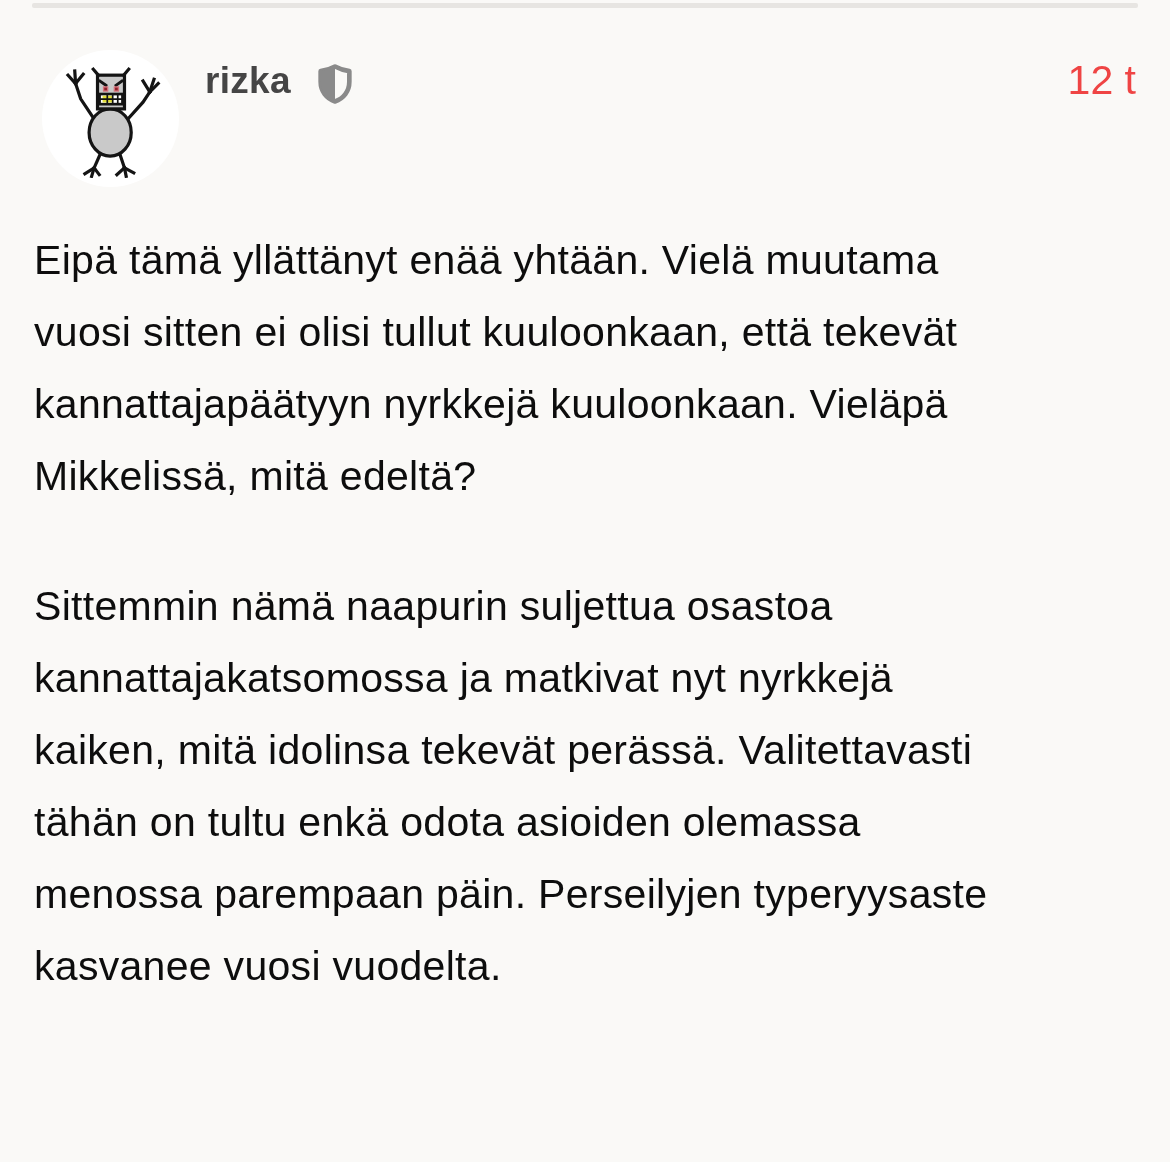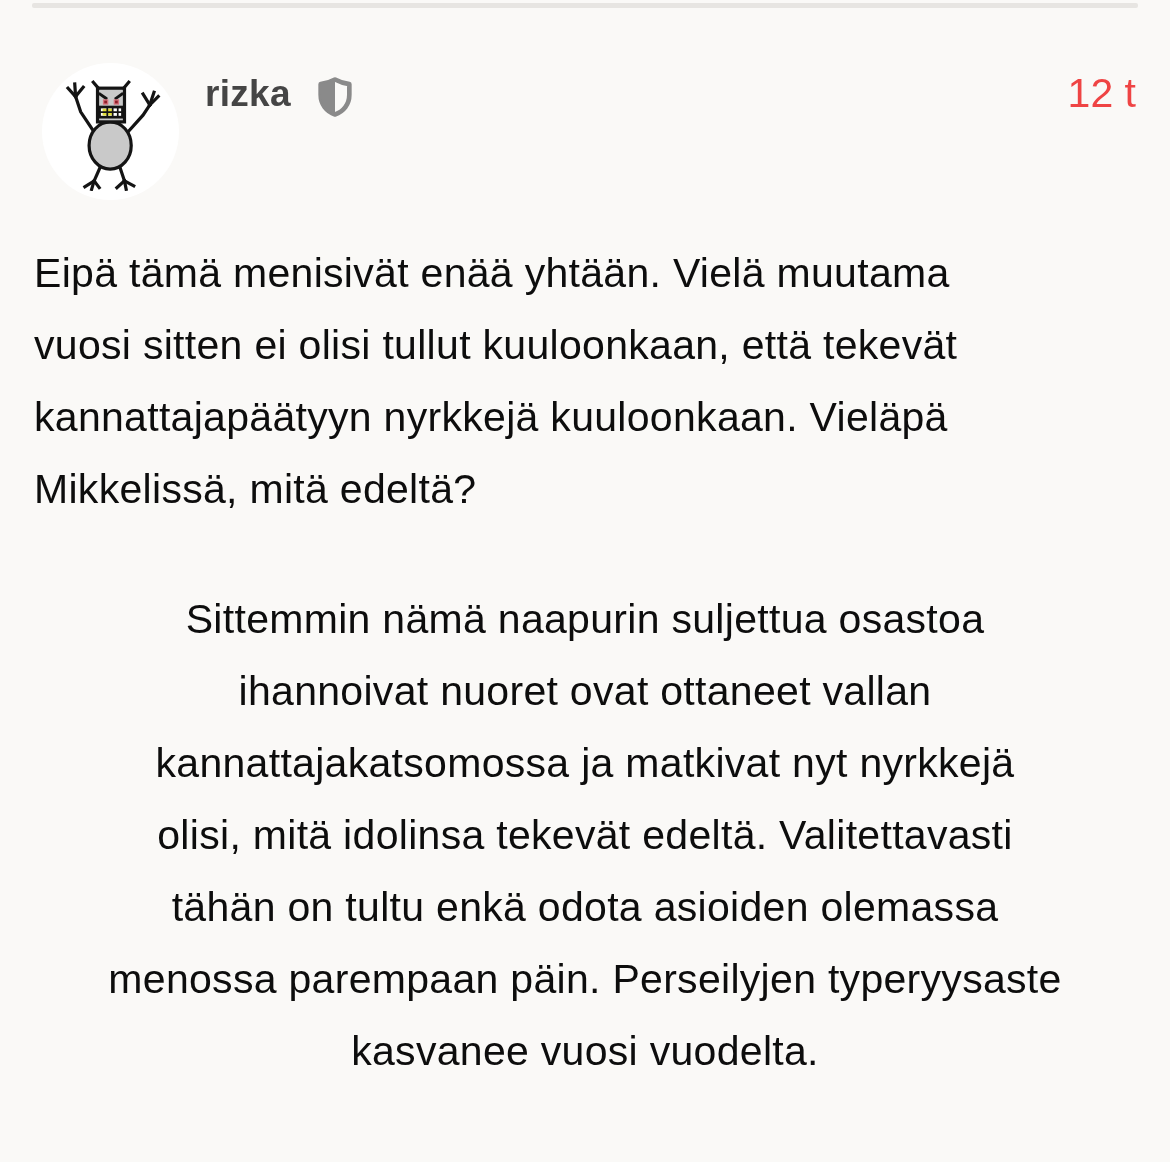--- a/index.html
+++ b/index.html
@@ -16,21 +16,21 @@
   .divider {
     height: 5px;
     background: #e7e5e2;
     margin: 3px 32px 0 32px;
     border-radius: 2px;
   }
   .post-header {
     display: flex;
     align-items: flex-start;
     padding: 0 34px;
-    margin-top: 55px;
+    margin-top: 42px;
   }
   .avatar {
     width: 137px;
     height: 137px;
     border-radius: 50%;
     background: #ffffff;
     margin-left: 8px;
     flex: 0 0 auto;
     display: flex;
     align-items: center;
@@ -67,21 +67,20 @@
   .comment-body {
     margin-top: 37px;
     padding: 0 34px;
     font-size: 41px;
     line-height: 72px;
     color: #0d0d0d;
     letter-spacing: 0.3px;
   }
   .paragraph + .paragraph {
     margin-top: 58px;
-    text-align: center;
   }
   .text-line {
     white-space: nowrap;
   }
 </style>
 </head>
 <body>
 
 <div class="divider"></div>
 
@@ -145,27 +144,26 @@
     <path d="M12 2 C9.2 3.5 6.3 4.4 3.4 4.8 L3.4 11.2 C3.4 16.9 6.9 21.4 12 23 C17.1 21.4 20.6 16.9 20.6 11.2 L20.6 4.8 C17.7 4.4 14.8 3.5 12 2 Z" fill="#8a8a8a" clip-path="url(#left-half)"></path>
   </svg>
 
   <div class="spacer"></div>
 
   <div class="timestamp">12 t</div>
 </div>
 
 <div class="comment-body">
   <div class="paragraph">
-    <div class="text-line">Eipä tämä menisivät enää yhtään. Vielä muutama</div>
+    <div class="text-line">Eipä tämä yllättänyt enää yhtään. Vielä muutama</div>
     <div class="text-line">vuosi sitten ei olisi tullut kuuloonkaan, että tekevät</div>
     <div class="text-line">kannattajapäätyyn nyrkkejä kuuloonkaan. Vieläpä</div>
     <div class="text-line">Mikkelissä, mitä edeltä?</div>
   </div>
   <div class="paragraph">
     <div class="text-line">Sittemmin nämä naapurin suljettua osastoa</div>
-    <div class="text-line">ihannoivat nuoret ovat ottaneet vallan</div>
     <div class="text-line">kannattajakatsomossa ja matkivat nyt nyrkkejä</div>
-    <div class="text-line">olisi, mitä idolinsa tekevät edeltä. Valitettavasti</div>
+    <div class="text-line">kaiken, mitä idolinsa tekevät perässä. Valitettavasti</div>
     <div class="text-line">tähän on tultu enkä odota asioiden olemassa</div>
     <div class="text-line">menossa parempaan päin. Perseilyjen typeryysaste</div>
     <div class="text-line">kasvanee vuosi vuodelta.</div>
   </div>
 </div>
 
 </body></html>

